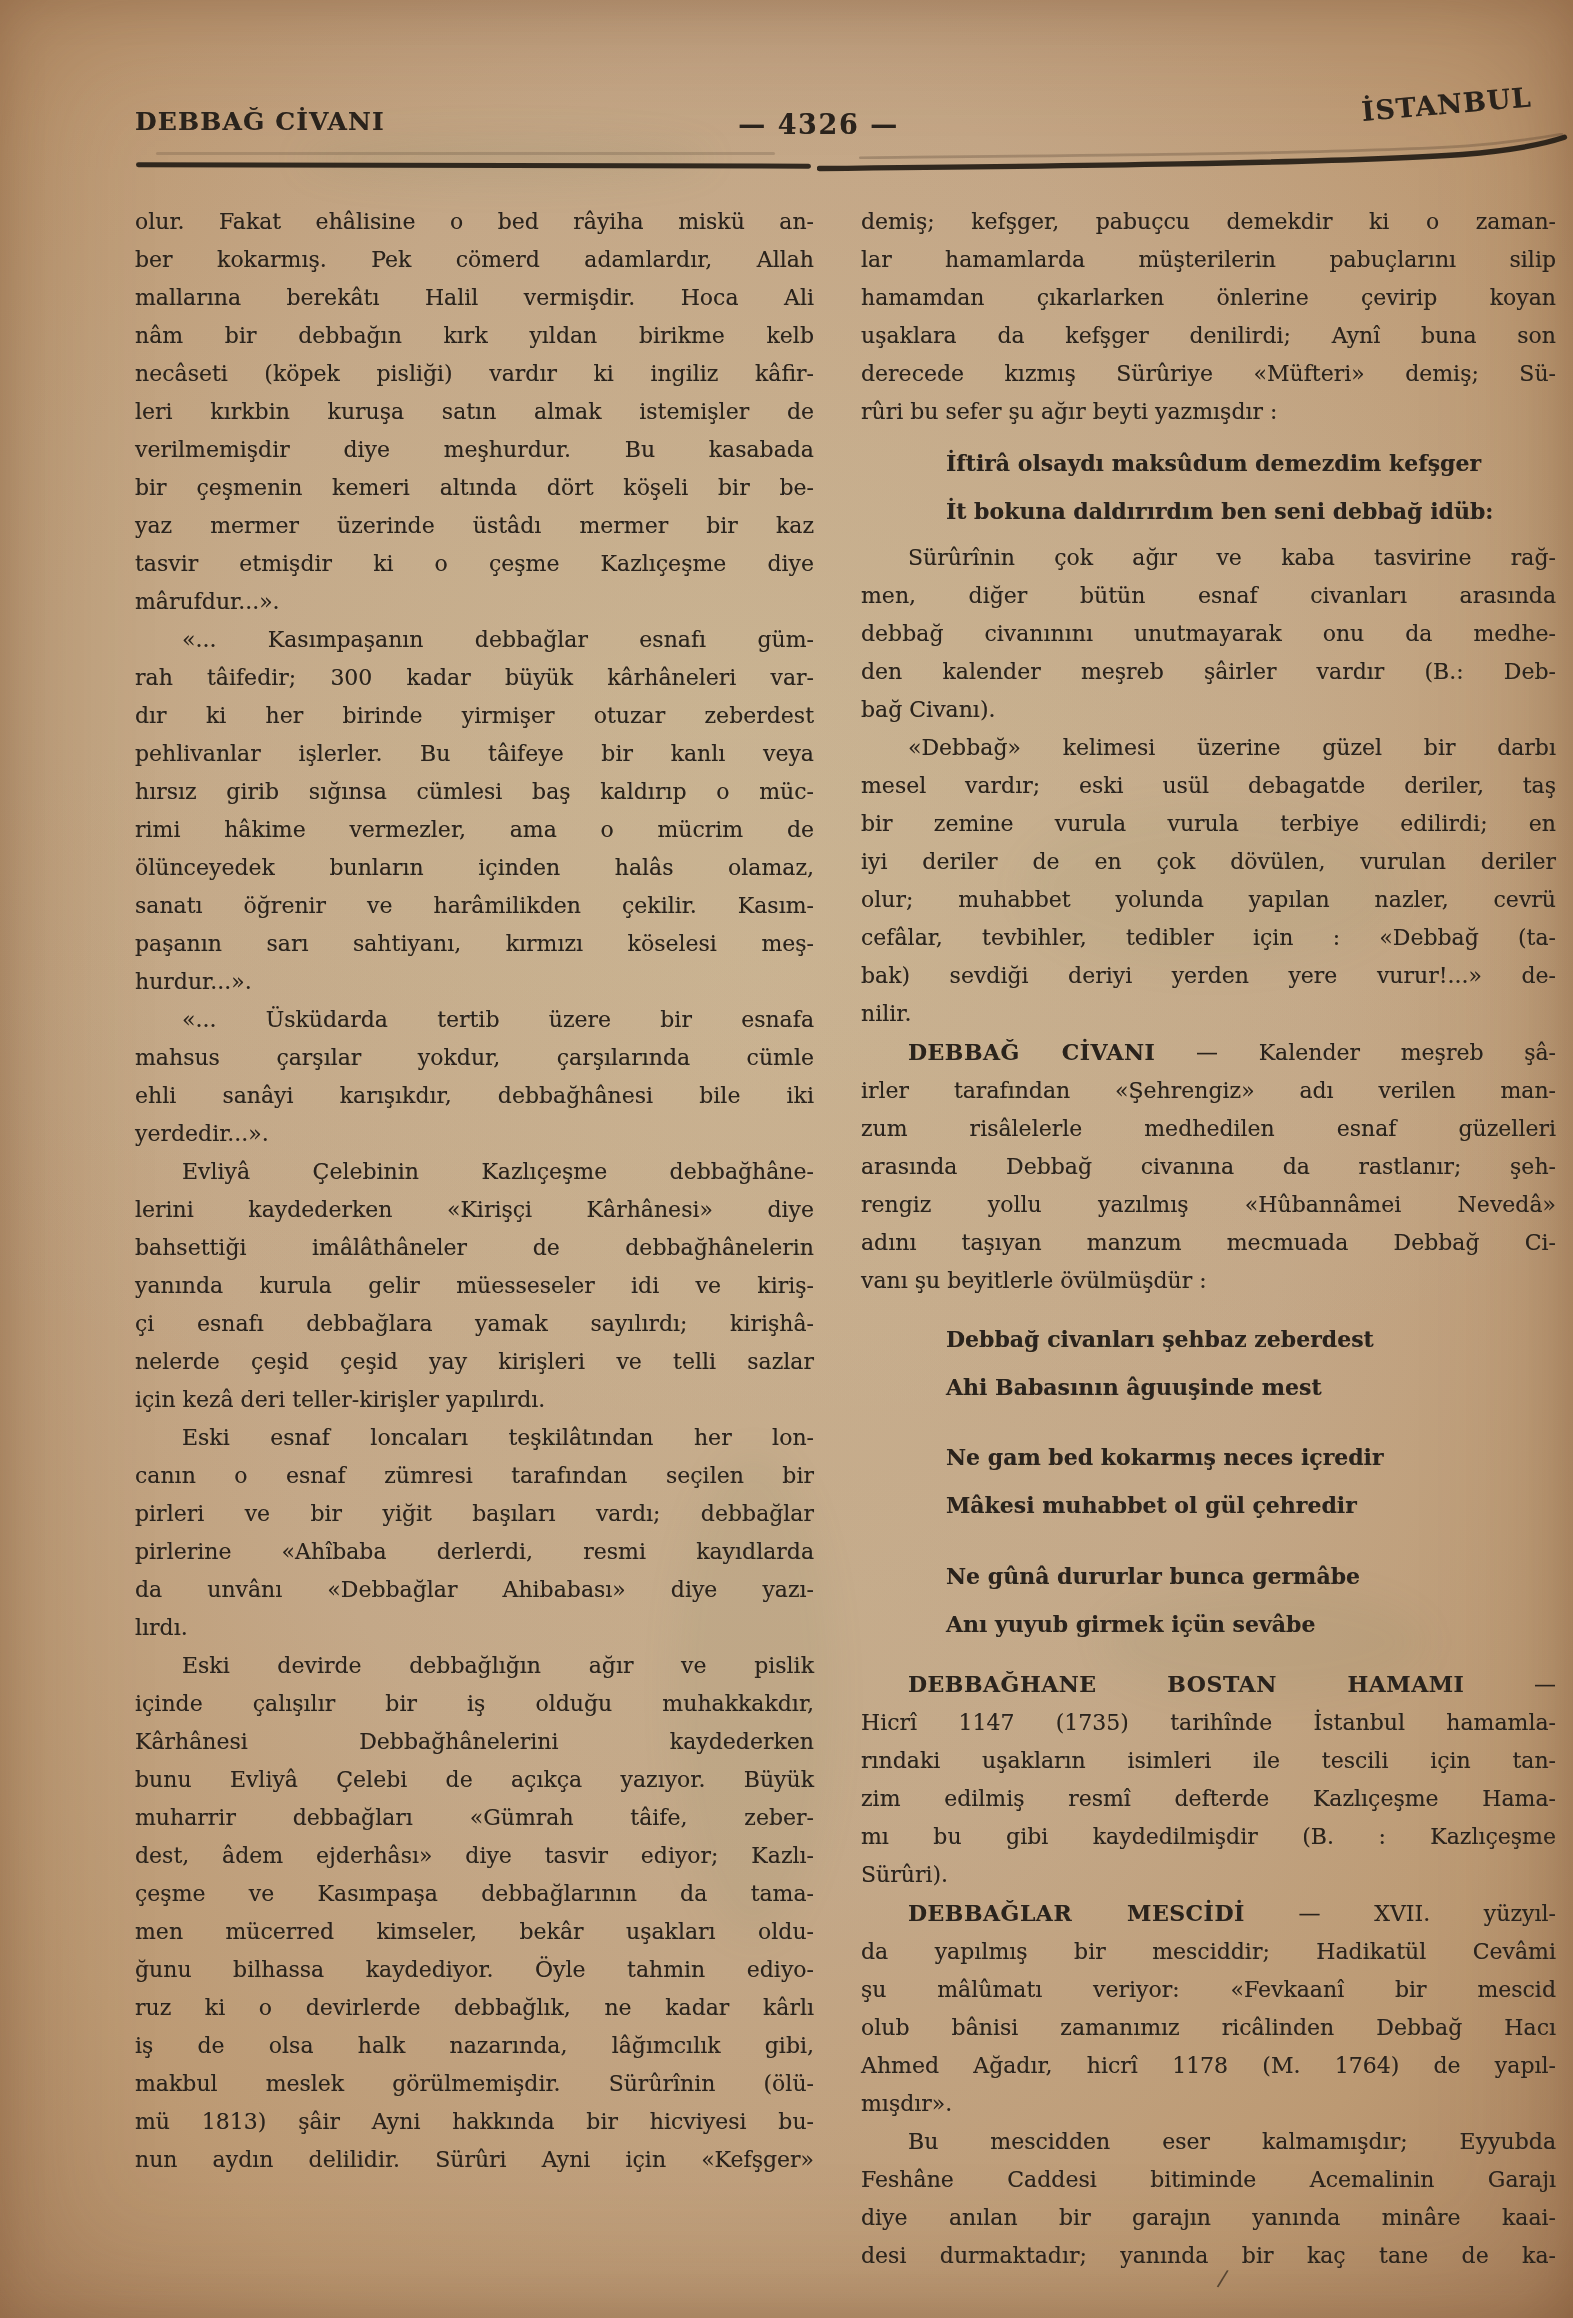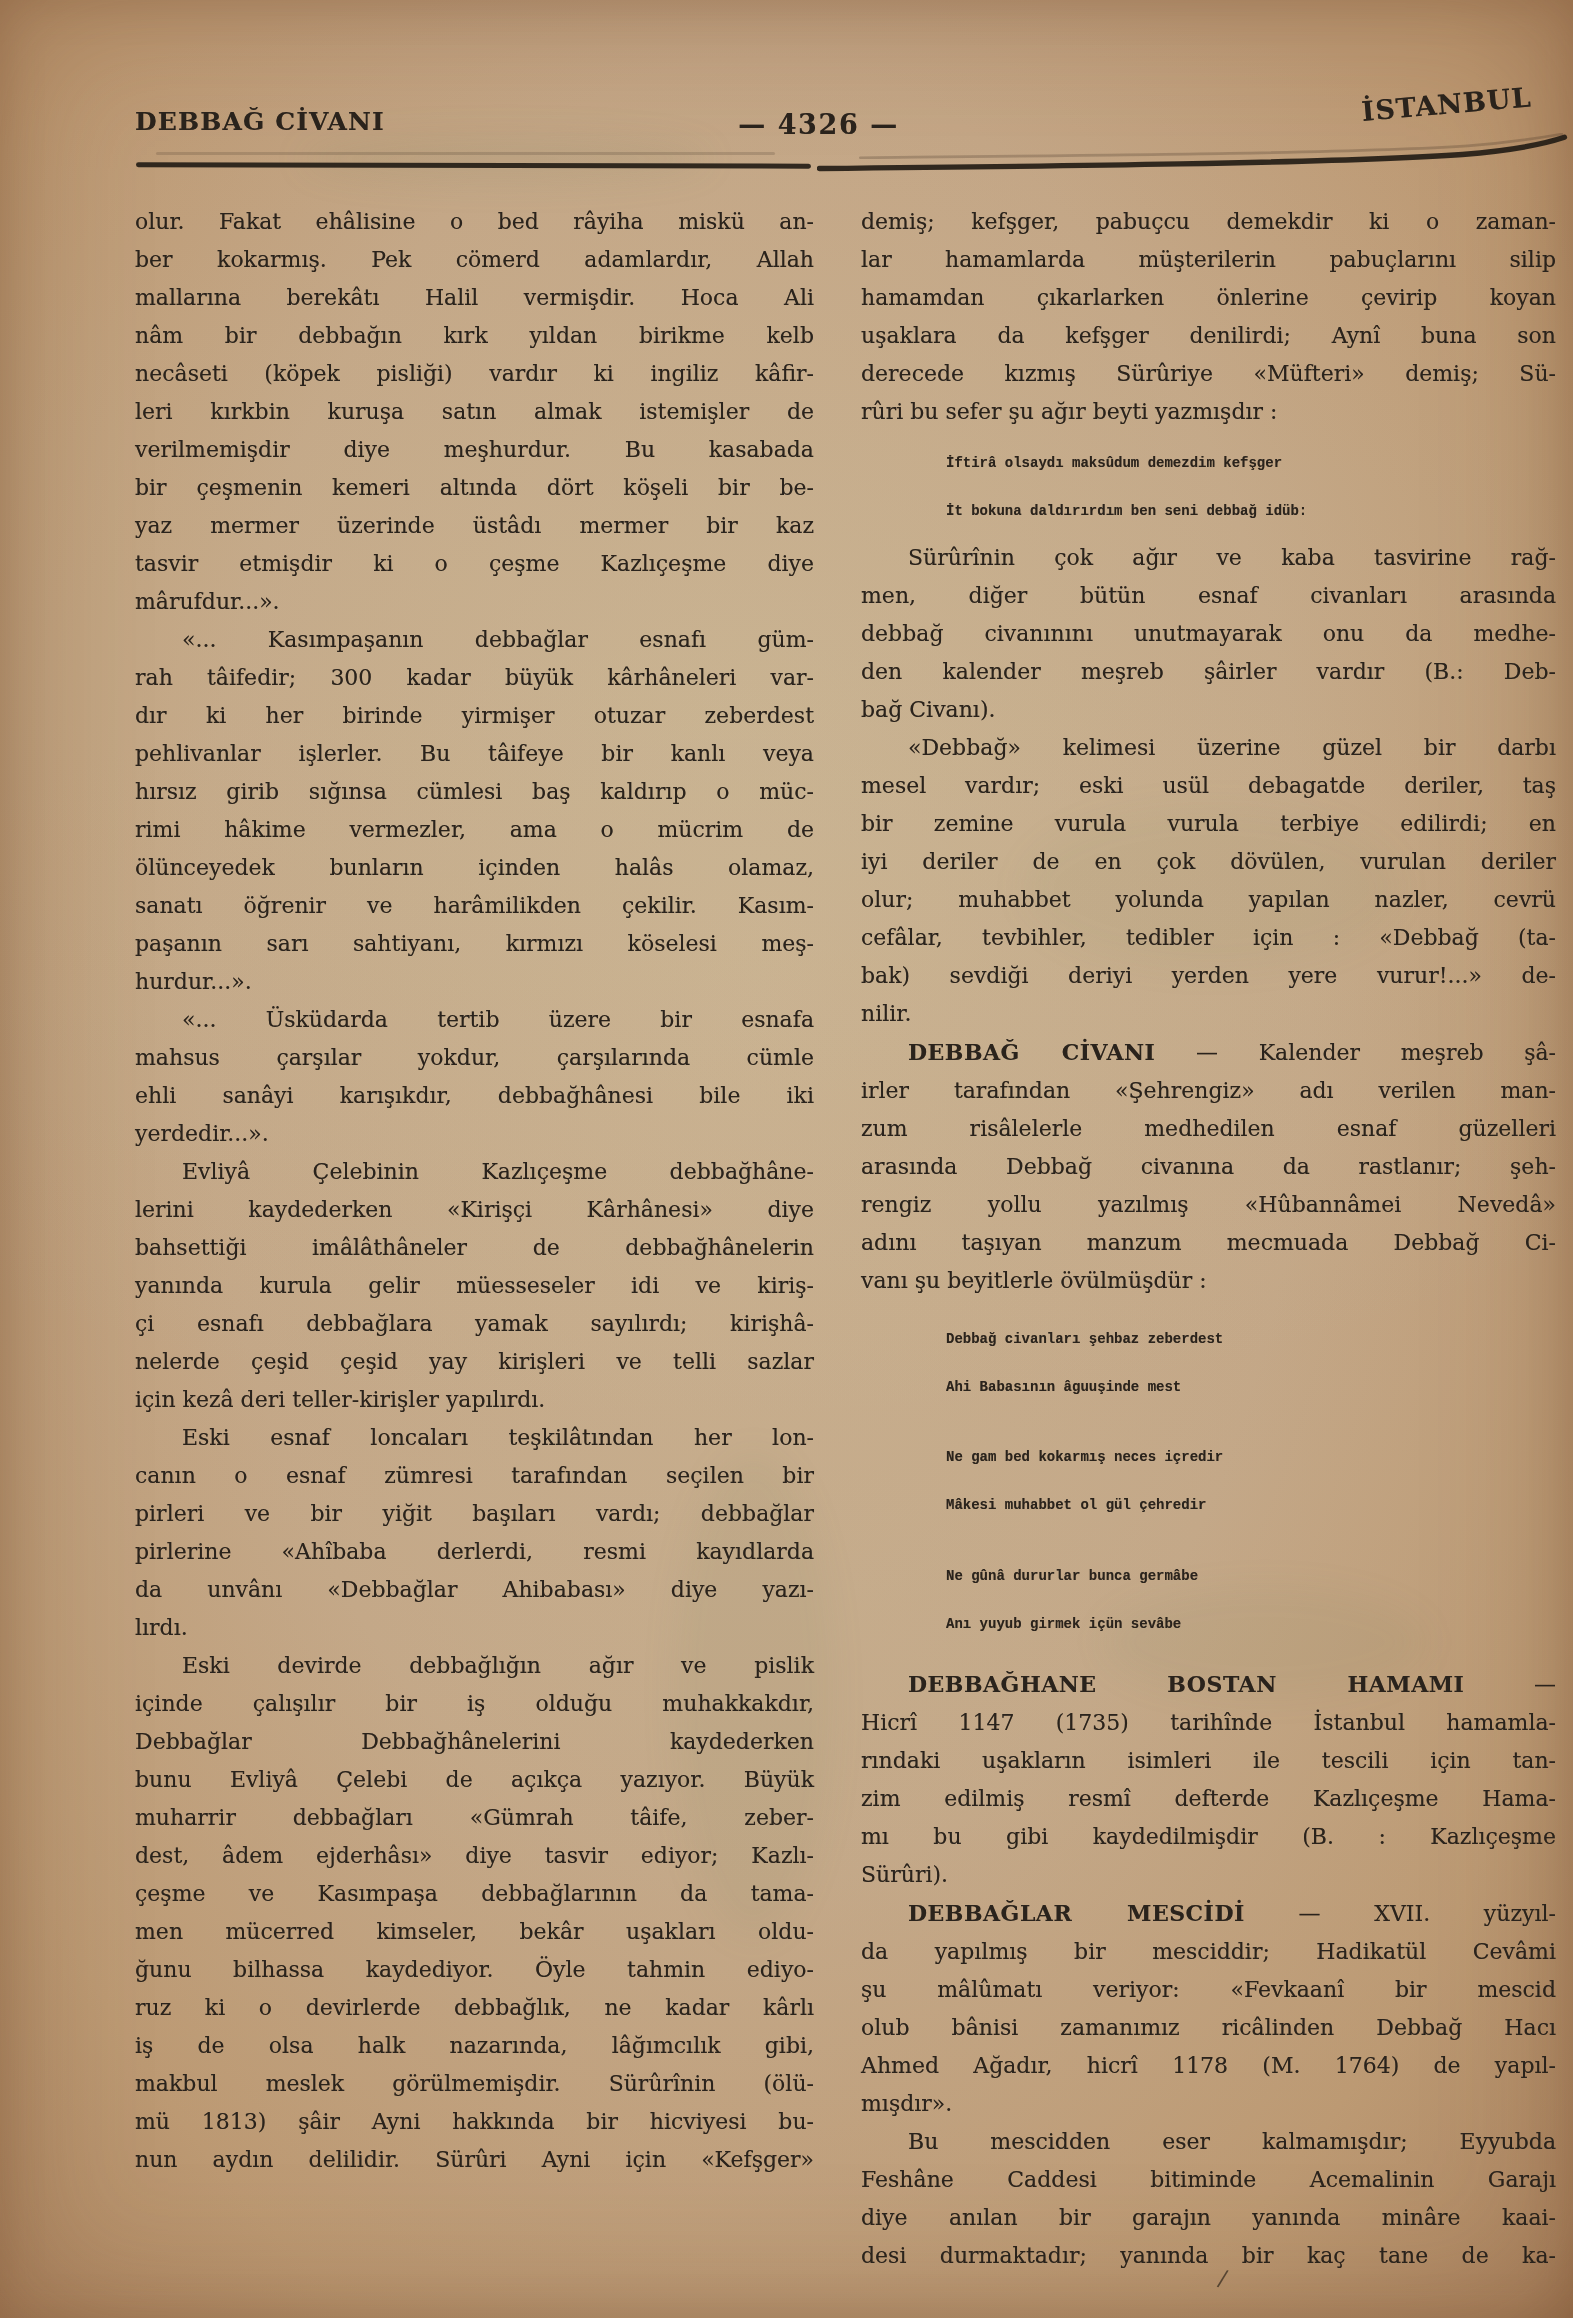--- a/index.html
+++ b/index.html
@@ -62,23 +62,23 @@
   .col-left  { left: 135px;  width: 679px; }
   .col-right { left: 861px; width: 695px; }
 
   .line { line-height: 38px; min-height: 38px; }
   .jline { text-align: justify; text-align-last: justify; }
   .block.indent > .line:first-child, .entry > .line.first { text-indent: 47px; }
   .entry-term { font-weight: 700; letter-spacing: 0.5px; }
 
   .couplet-blk { margin: 7.5px 0 4.3px; }
   .couplet-blk .line, .verse .line {
-    padding-left: 85px; font-weight: 700; font-size: 14px;
+    padding-left: 85px; font-weight: 700; font-size: 22px;
     line-height: 48px; min-height: 48px;
-    text-align: right; text-align-last: left; font-family: Liberation Mono, monospace;
+    text-align: right; text-align-last: left;
   }
   .verse { margin: 15px 0 17px; }
   .verse .cpl { margin-bottom: 22.6px; }
   .verse .cpl:last-child { margin-bottom: 0; }
 </style>
 </head>
 <body>
 
 <div class="page">
   <div class="bleed b1"></div>
@@ -142,21 +142,21 @@
         <div class="line jline">Eski esnaf loncaları teşkilâtından her lon-</div>
         <div class="line jline">canın o esnaf zümresi tarafından seçilen bir</div>
         <div class="line jline">pirleri ve bir yiğit başıları vardı; debbağlar</div>
         <div class="line jline">pirlerine «Ahîbaba derlerdi, resmi kayıdlarda</div>
         <div class="line jline">da unvânı «Debbağlar Ahibabası» diye yazı-</div>
         <div class="line">lırdı.</div>
       </div>
       <div class="block para indent">
         <div class="line jline">Eski devirde debbağlığın ağır ve pislik</div>
         <div class="line jline">içinde çalışılır bir iş olduğu muhakkakdır,</div>
-        <div class="line jline">Debbağlar Debbağhânelerini kaydederken</div>
+        <div class="line jline">Kârhânesi Debbağhânelerini kaydederken</div>
         <div class="line jline">bunu Evliyâ Çelebi de açıkça yazıyor. Büyük</div>
         <div class="line jline">muharrir debbağları «Gümrah tâife, zeber-</div>
         <div class="line jline">dest, âdem ejderhâsı» diye tasvir ediyor; Kazlı-</div>
         <div class="line jline">çeşme ve Kasımpaşa debbağlarının da tama-</div>
         <div class="line jline">men mücerred kimseler, bekâr uşakları oldu-</div>
         <div class="line jline">ğunu bilhassa kaydediyor. Öyle tahmin ediyo-</div>
         <div class="line jline">ruz ki o devirlerde debbağlık, ne kadar kârlı</div>
         <div class="line jline">iş de olsa halk nazarında, lâğımcılık gibi,</div>
         <div class="line jline">makbul meslek görülmemişdir. Sürûrînin (ölü-</div>
         <div class="line jline">mü 1813) şâir Ayni hakkında bir hicviyesi bu-</div>

